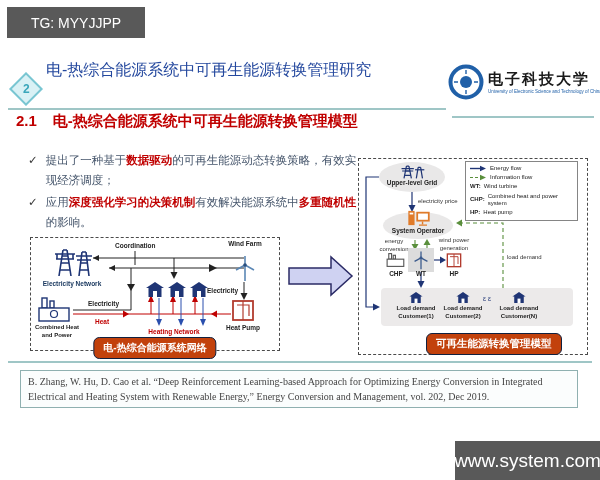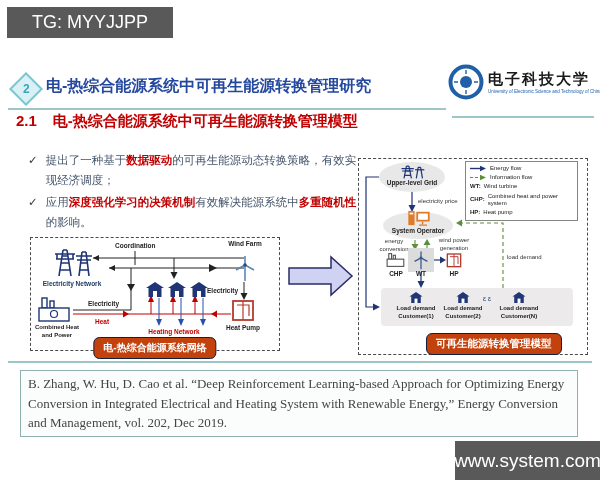--- a/index.html
+++ b/index.html
@@ -1,27 +1,27 @@
 <!DOCTYPE html>
 <html><head>
 <meta charset="utf-8">
 <style>
   html,body{margin:0;padding:0;background:#fff;}
   .canvas{position:relative;width:600px;height:480px;background:#ffffff;overflow:hidden;
           font-family:"Liberation Sans",sans-serif;}
   .abs{position:absolute;}
   
   .wm{background:#595959;color:#fff;display:flex;align-items:center;justify-content:center;}
-  .tg-box{left:7px;top:7px;width:166px;height:31px;font-size:18px;}
+  .tg-box{left:7px;top:7px;width:138px;height:31px;font-size:14px;}
   .site-box{left:455px;top:441px;width:145px;height:39px;font-size:19px;}
   
   .badge{left:14px;top:77px;width:20px;height:20px;background:#d9f1f5;border:2px solid #79c6d2;
          transform:rotate(45deg);display:flex;align-items:center;justify-content:center;}
   .badge span{transform:rotate(-45deg);color:#3aa6ba;font-size:12px;font-weight:bold;}
-  .slide-title{left:46px;top:76px;font-size:16px;font-weight:bold;color:#24489e;white-space:nowrap;}
+  .slide-title{left:46px;top:60px;font-size:16px;font-weight:normal;color:#24489e;white-space:nowrap;}
   .logo{left:448px;top:64px;display:flex;align-items:center;gap:4px;}
   .logo-cn{font-family:"Liberation Serif",serif;font-size:15px;font-weight:bold;color:#1a1a1a;
            letter-spacing:2px;white-space:nowrap;}
   .logo-en{font-size:4.5px;color:#2060a8;white-space:nowrap;}
   .divider{background:#9fc6c6;height:2px;}
   
   .sec{left:16px;top:112px;font-size:15px;color:#c00000;white-space:nowrap;}
   .sec .num{font-weight:bold;margin-right:16px;}
   .sec .txt{font-weight:bold;margin-top:44px;}
   
@@ -338,15 +338,15 @@
       <div>Load demand</div>
         <div>Customer(N)</div>
     </div>
     <div class="abs" style="left:124px;top:136px;font-size:7px;color:#1f3575;">ε ε</div>
 
     <div class="abs cap" style="left:67px;top:174px;font-size:10.5px;border-radius:6px;">可再生能源转换管理模型</div>
   </div>
 
   <div class="abs divider" style="left:8px;top:361px;width:584px;"></div>
   <div class="abs" style="left:20px;top:370px;width:542px;border:1px solid #8fb0b0;background:#fbfdfd;
-       padding:3px 7px;font-family:'Liberation Serif',serif;font-size:13px;color:#444;line-height:1.5;">B. Zhang, W. Hu, D. Cao et al. “Deep Reinforcement Learning-based Approach for Optimizing Energy Conversion in Integrated Electrical and Heating System with Renewable Energy,” Energy Conversion and Management, vol. 202, Dec 2019.</div>
+       padding:3px 7px;font-family:'Liberation Serif',serif;font-size:10px;color:#444;line-height:1.5;">B. Zhang, W. Hu, D. Cao et al. “Deep Reinforcement Learning-based Approach for Optimizing Energy Conversion in Integrated Electrical and Heating System with Renewable Energy,” Energy Conversion and Management, vol. 202, Dec 2019.</div>
 
 </div>
 
 </body></html>

